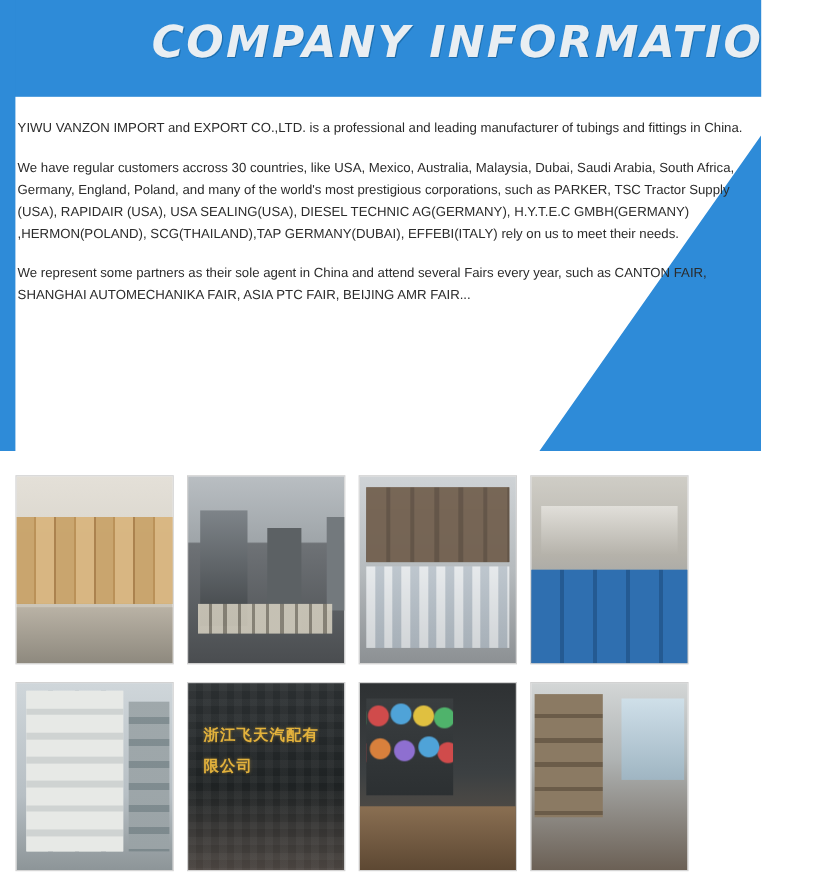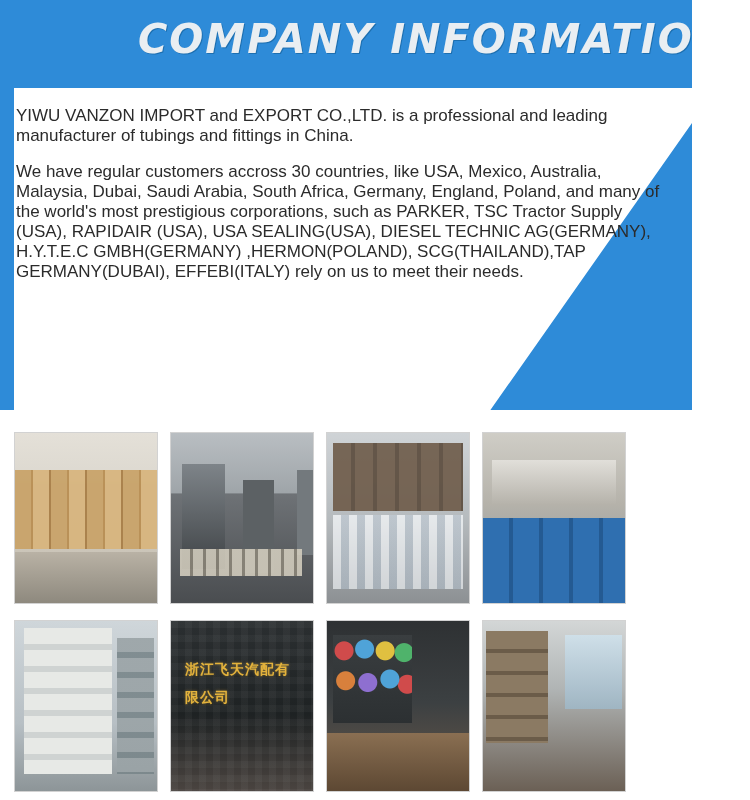--- a/index.html
+++ b/index.html
@@ -81,21 +81,21 @@
     background-clip: text;
   }
 
   
   .copy {
     position: absolute;
     left: 16px;
     top: 106px;
     width: 660px;
     color: #2b2b2b;
-    font-size: 17px;
+    font-size: 12px;
     line-height: 20px;
   }
   .copy p {
     margin: 0 0 16px 0;
   }
   .copy p:last-child { margin-bottom: 0; }
 
   
   .grid {
     position: absolute;
@@ -285,20 +285,21 @@
     <div class="banner-top"></div>
     <div class="banner-left"></div>
     <div class="banner-wedge"></div>
 
     <div class="title">COMPANY INFORMATION</div>
   </div>
 
   <div class="copy">
     <p>YIWU VANZON IMPORT and EXPORT CO.,LTD. is a professional and leading manufacturer of tubings and fittings in China.</p>
     <p>We have regular customers accross 30 countries, like USA, Mexico, Australia, Malaysia, Dubai, Saudi Arabia,  South Africa, Germany, England, Poland, and many of the world's most prestigious corporations, such as PARKER, TSC Tractor Supply (USA), RAPIDAIR (USA), USA SEALING(USA), DIESEL TECHNIC AG(GERMANY), H.Y.T.E.C GMBH(GERMANY) ,HERMON(POLAND), SCG(THAILAND),TAP GERMANY(DUBAI), EFFEBI(ITALY) rely on us to meet their needs.</p>
+    <p>We represent some partners as their sole agent in China and attend several Fairs every year, such as CANTON FAIR, SHANGHAI AUTOMECHANIKA FAIR, ASIA PTC FAIR, BEIJING AMR FAIR...</p>
   </div>
 
   <div class="grid row1">
     <div class="photo ph-warehouse-cartons">
       
     </div>
     <div class="photo ph-factory-machine">
       
     </div>
     <div class="photo ph-packed-bags">

